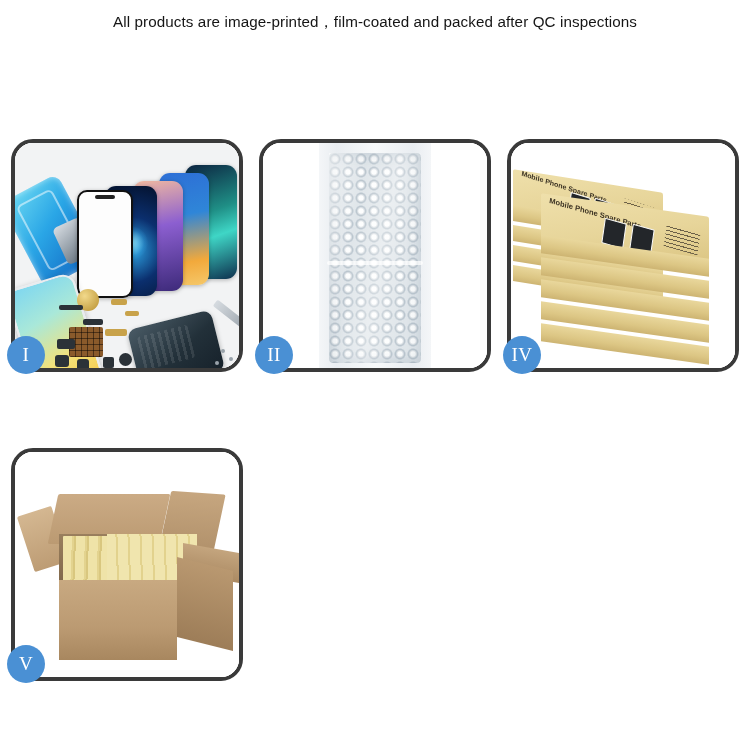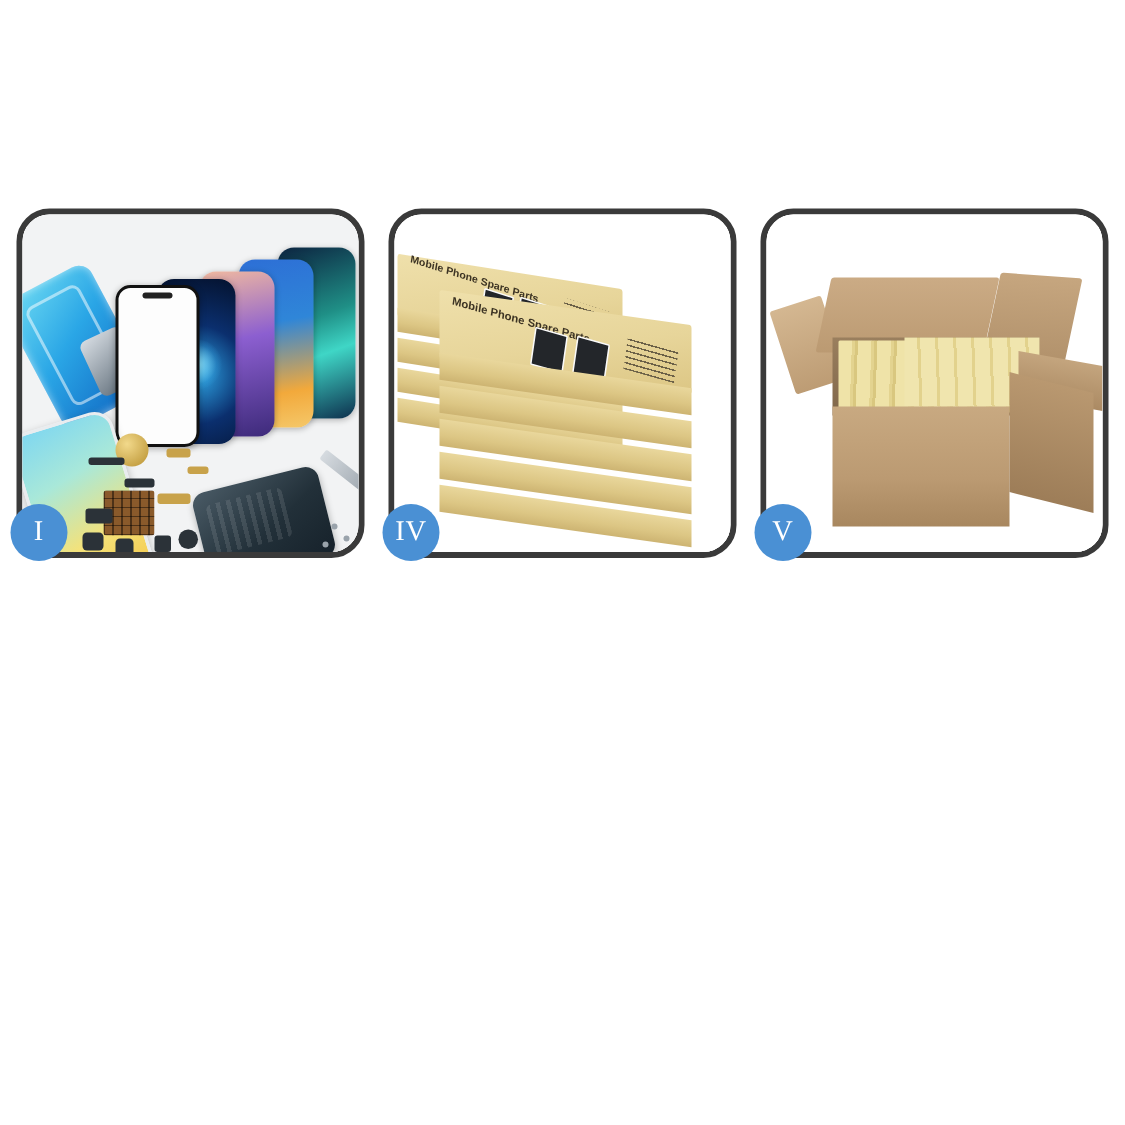--- a/index.html
+++ b/index.html
@@ -341,20 +341,21 @@
   .sc-wrap{
     position:absolute; left:120px; top:20px; width:96px; height:22px;
     background:linear-gradient(180deg,rgba(255,255,255,.85),rgba(240,240,240,.25));
     transform: rotate(-9deg); border-radius:3px;
   }
 </style>
 </head>
 <body>
 
 <div id="header">
+  <p id="page-subtitle">All products are image-printed，film-coated and packed after QC inspections</p>
 </div>
 
 <div id="panel-grid">
 
   <div class="panel">
     <div class="panel-inner">
       <div class="scene-parts">
         <div class="pp-adhesive"></div>
         <div class="pp-adhesive-chip"></div>
         <div class="pp-screen pp-s5"></div>
@@ -378,20 +379,31 @@
         <div class="pp-part" style="left:68px;top:176px;width:20px;height:6px;"></div>
         <div class="pp-tweezer"></div>
         <div class="pp-screw" style="left:206px;top:206px;"></div>
         <div class="pp-screw" style="left:214px;top:214px;"></div>
         <div class="pp-screw" style="left:200px;top:218px;"></div>
       </div>
     </div>
     <div class="badge">I</div>
   </div>
 
+  <div class="panel">
+    <div class="panel-inner">
+      <div class="scene-bubble">
+        <div class="bw-film"></div>
+        <div class="bw-sheet"></div>
+        <div class="bw-gloss"></div>
+        <div class="bw-seam"></div>
+      </div>
+    </div>
+    <div class="badge">II</div>
+  </div>
 
 
   <div class="panel">
     <div class="panel-inner">
       <div class="scene-stack">
 
         <div class="sb sb-top" style="left:2px;top:38px;width:150px;height:42px;transform:skewY(9deg);">
           <div class="sb-label" style="left:8px;top:6px;font-size:7px;transform:rotate(9deg);">Mobile Phone Spare Parts</div>
           <div class="sb-img" style="left:56px;top:15px;width:18px;height:22px;transform:rotate(9deg);"></div>
           <div class="sb-img" style="left:80px;top:17px;width:18px;height:22px;transform:rotate(9deg);"></div>

